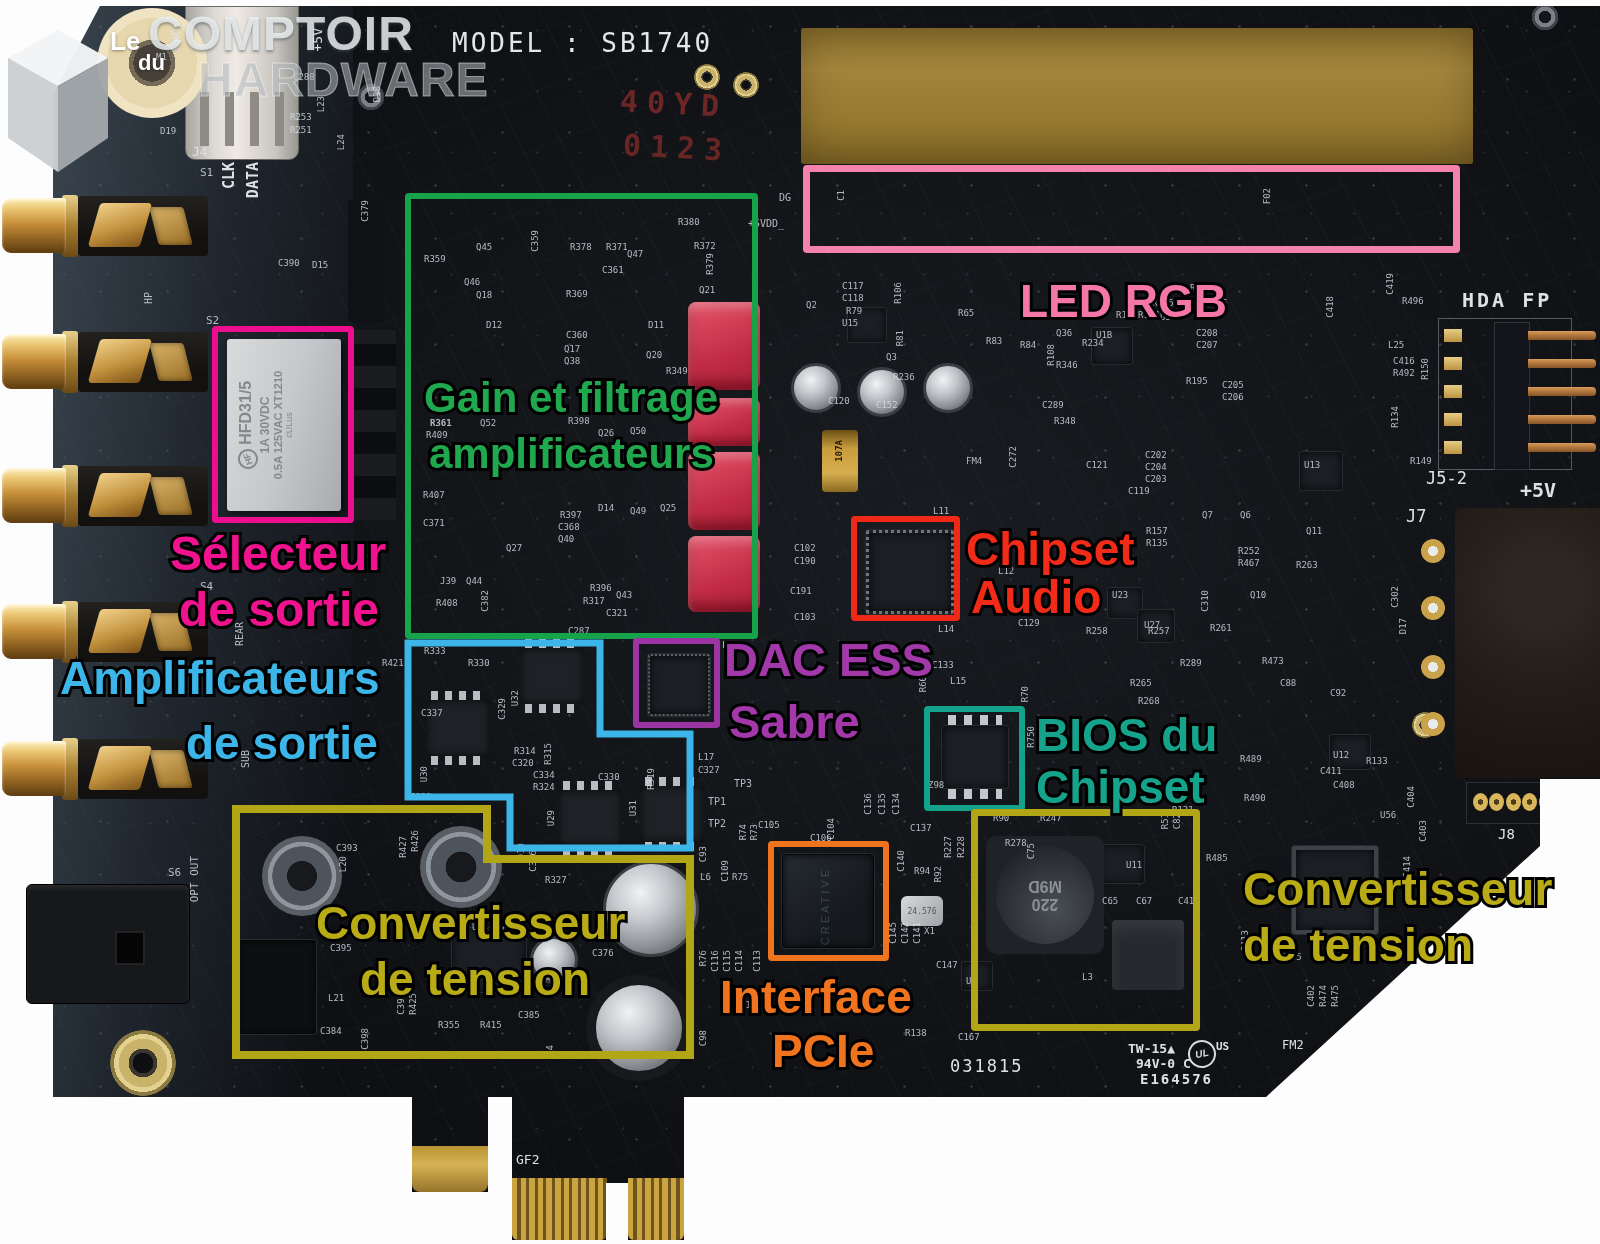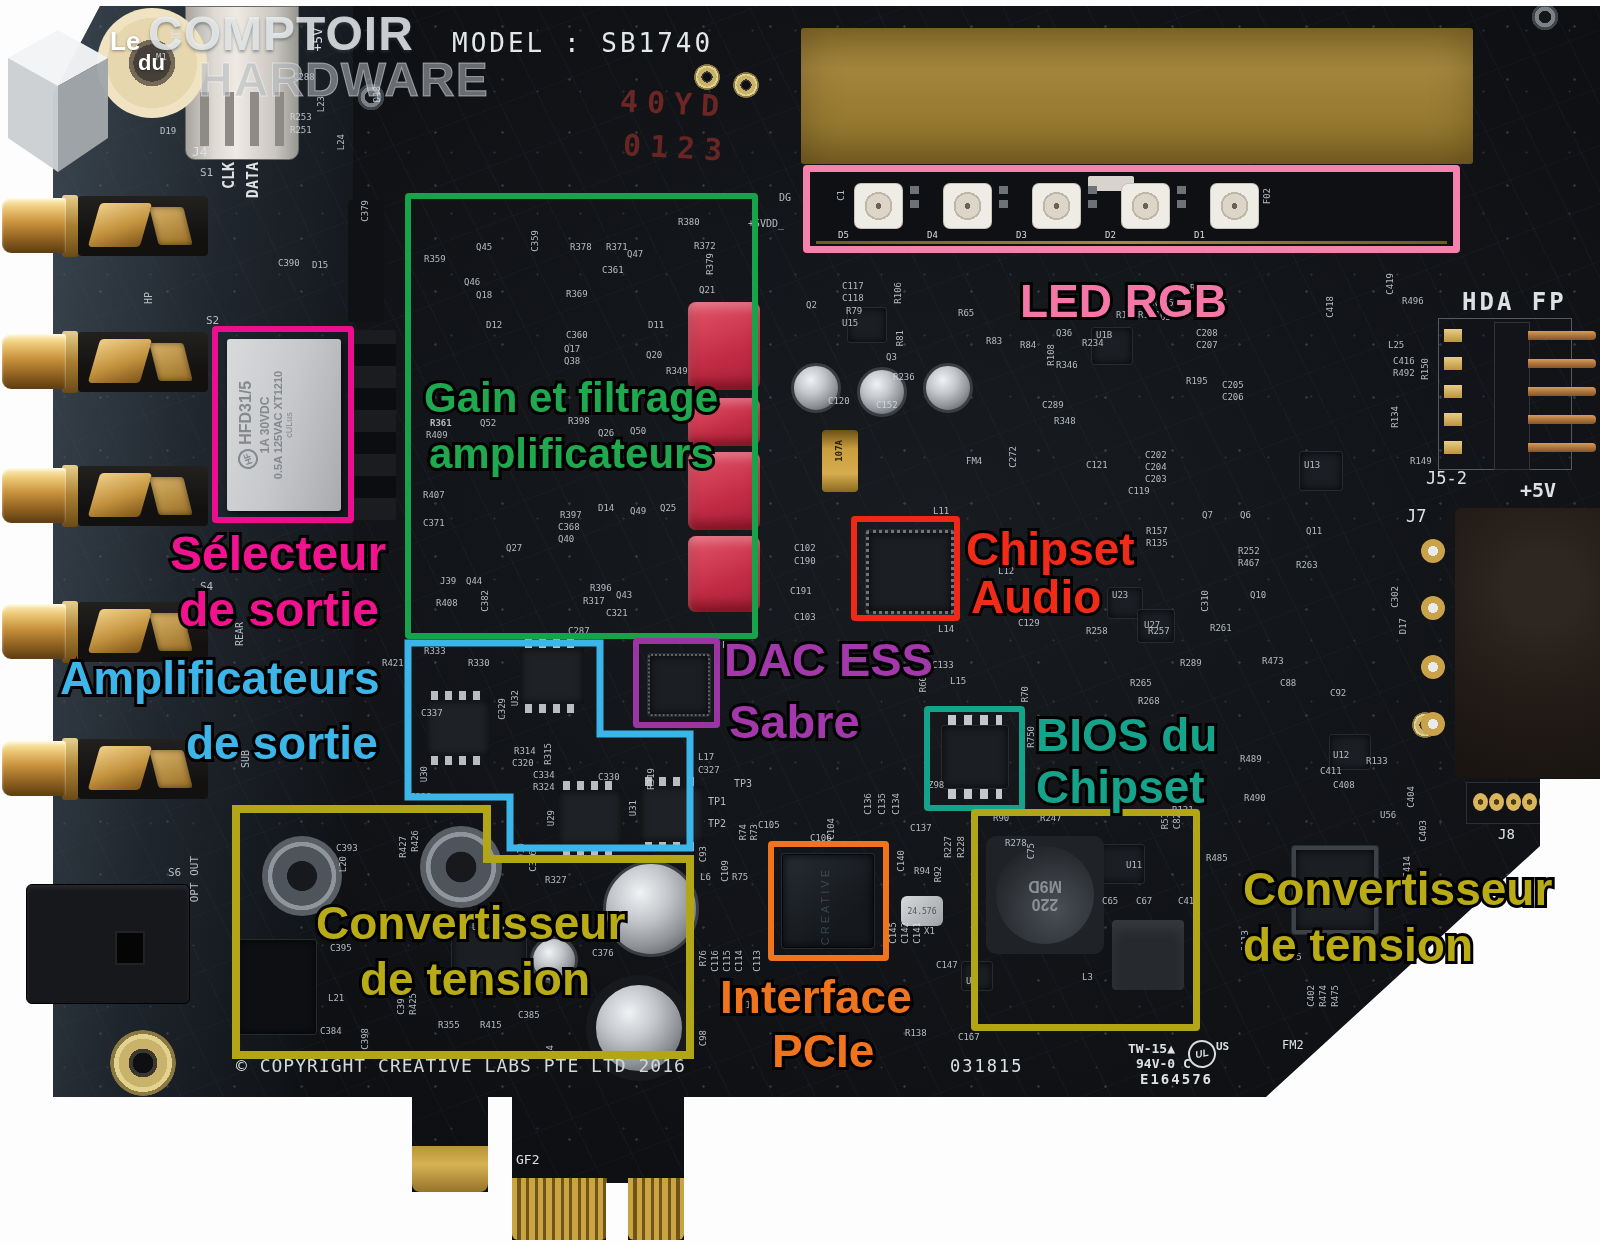--- a/index.html
+++ b/index.html
@@ -89,37 +89,20 @@
 <body>
 
 <div id="canvas">
 
   <div id="board">
     <div id="zone-left"></div>
 
     <div style="position:absolute;left:801px;top:28px;width:672px;height:136px;border-radius:3px;
       background:linear-gradient(180deg,#8a6f2b,#a4853c 30%,#96782f 70%,#7d6424);box-shadow:inset 0 0 40px rgba(0,0,0,.25);z-index:4;"></div>
 
-    <div id="ledstrip">
-      <div style="position:absolute;left:278px;top:4px;width:46px;height:15px;background:#d8d4cd;border-radius:2px;"></div>
-    <div class="ledmod" style="left: 45px;"></div>
-        <span class="ledlabel" style="left: 28px;">D5</span>
-        <div class="ledres" style="left: 100px;"></div>
-        <div class="ledmod" style="left: 134px;"></div>
-        <span class="ledlabel" style="left: 117px;">D4</span>
-        <div class="ledres" style="left: 189px;"></div>
-        <div class="ledmod" style="left: 223px;"></div>
-        <span class="ledlabel" style="left: 206px;">D3</span>
-        <div class="ledres" style="left: 278px;"></div>
-        <div class="ledmod" style="left: 312px;"></div>
-        <span class="ledlabel" style="left: 295px;">D2</span>
-        <div class="ledres" style="left: 367px;"></div>
-        <div class="ledmod" style="left: 401px;"></div>
-        <span class="ledlabel" style="left: 384px;">D1</span>
-      </div>
     <span class="sk" style="left:779px;top:192px;font-size:10px;">DG</span>
     <span class="sk" style="left:748px;top:218px;font-size:10px;">+5VDD_</span>
     <span class="sk v" style="left:836px;top:190px;">C1</span>
     <span class="sk v" style="left:1262px;top:188px;">F02</span>
 
     <div class="wt" style="left:452px;top:28px;font-size:26px;letter-spacing:3px;color:#e4e7e9;">MODEL : SB1740</div>
     <div class="wt" style="left:620px;top:86px;font-size:30px;font-weight:bold;letter-spacing:9px;color:rgba(125,42,40,.85);transform:rotate(3deg);">40YD</div>
     <div class="wt" style="left:623px;top:130px;font-size:30px;font-weight:bold;letter-spacing:9px;color:rgba(125,42,40,.8);transform:rotate(3deg);">0123</div>
 
     <div style="position:absolute;left:185px;top:6px;width:112px;height:152px;border-radius:0 0 10px 10px;
@@ -127,21 +110,21 @@
     <div style="position:absolute;left:200px;top:92px;width:84px;height:54px;z-index:6;
       background:repeating-linear-gradient(90deg,#8e8b86 0 9px,transparent 9px 25px);"></div>
     <span class="wt vtx" style="left:168px;top:28px;font-size:13px;z-index:7;">GND</span>
     <span class="wt vtx" style="left:310px;top:28px;font-size:13px;z-index:7;">+5V</span>
     <span class="wt vtx" style="left:220px;top:162px;font-size:15px;font-weight:bold;">CLK</span>
     <span class="wt vtx" style="left:244px;top:162px;font-size:15px;font-weight:bold;">DATA</span>
     <span class="wt" style="left:192px;top:144px;font-size:13px;">J4</span>
 
     <div style="position:absolute;left:1438px;top:318px;width:132px;height:150px;border:1px solid rgba(210,220,228,.35);"></div>
     <div style="position:absolute;left:1494px;top:322px;width:34px;height:146px;background:#121419;border:1px solid #303338;z-index:4;"></div>
-    <div class="wt" style="left:1462px;top:288px;font-size:24px;font-weight:bold;letter-spacing:3px;">HDA FP</div>
+    <div class="wt" style="left:1462px;top:288px;font-size:20px;font-weight:bold;letter-spacing:3px;">HDA FP</div>
     <div class="wt" style="left:1426px;top:468px;font-size:17px;">J5-2</div>
     <div class="wt" style="left:1520px;top:478px;font-size:20px;font-weight:bold;">+5V</div>
 
     <div style="position:absolute;left:1455px;top:508px;width:145px;height:270px;border-radius:6px 0 0 6px;z-index:4;
       background:radial-gradient(circle at 60% 30%,#2e2620 0 18%,#231c17 50%,#191410 100%);"></div>
     <div class="wt" style="left:1406px;top:506px;font-size:17px;">J7</div>
 
     <div style="position:absolute;left:1466px;top:782px;width:88px;height:40px;background:#101216;border:1px solid #2c2f33;z-index:4;"></div>
     <div class="wt" style="left:1498px;top:826px;font-size:14px;">J8</div>
 
@@ -219,21 +202,20 @@
 
     <div class="goldring" style="left:110px;top:1030px;width:66px;height:66px;"></div>
     <div class="goldring" style="left:694px;top:64px;width:26px;height:26px;"></div>
     <div class="goldring" style="left:733px;top:72px;width:26px;height:26px;"></div>
     <div class="goldring" style="left:1412px;top:712px;width:26px;height:26px;"></div>
     <div class="grayring" style="left:356px;top:82px;width:30px;height:30px;"></div>
     <div class="grayring" style="left:1530px;top:2px;width:30px;height:30px;"></div>
     <div style="position:absolute;left:97px;top:8px;width:110px;height:110px;border-radius:50%;z-index:5;
       background:radial-gradient(circle,#474039 0 24%,#756a58 24% 30%,#e7d7ae 30% 58%,#efe3c2 58% 72%,rgba(230,215,170,.55) 72% 78%,transparent 80%);"></div>
 
-    <div class="wt" style="left:236px;top:1055px;font-size:18px;letter-spacing:1px;color:#d4d8da;">© COPYRIGHT CREATIVE LABS PTE LTD 2016</div>
     <div class="wt" style="left:950px;top:1056px;font-size:17px;letter-spacing:2px;">031815</div>
     <div class="wt" style="left:1128px;top:1041px;font-size:13px;font-weight:bold;">TW-15▲</div>
     <div class="wt" style="left:1136px;top:1056px;font-size:13px;font-weight:bold;">94V-0 C</div>
     <div class="wt" style="left:1140px;top:1071px;font-size:14px;font-weight:bold;letter-spacing:2px;">E164576</div>
     <div style="position:absolute;left:1188px;top:1040px;width:24px;height:24px;border:2px solid #d8dcde;border-radius:50%;z-index:6;
       color:#d8dcde;font-size:10px;font-weight:bold;font-style:italic;text-align:center;line-height:24px;transform:rotate(-12deg);">
       <span>UL</span></div>
     <div class="wt" style="left:1216px;top:1040px;font-size:11px;font-weight:bold;">US</div>
     <div class="wt" style="left:1282px;top:1038px;font-size:12px;">FM2</div>
     <div class="wt" style="left:516px;top:1152px;font-size:13px;">GF2</div>

